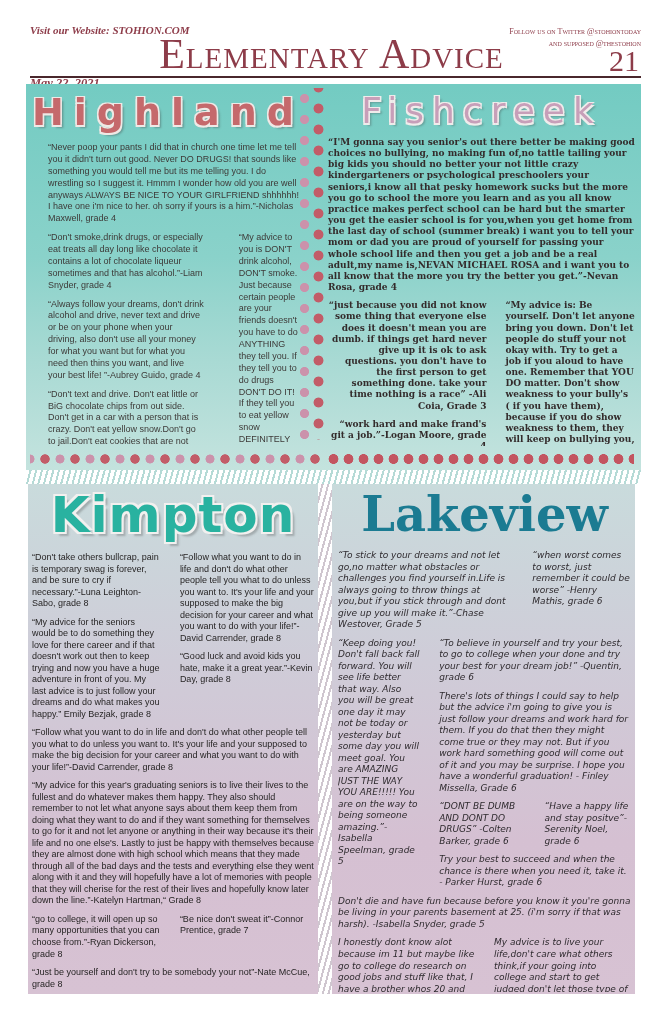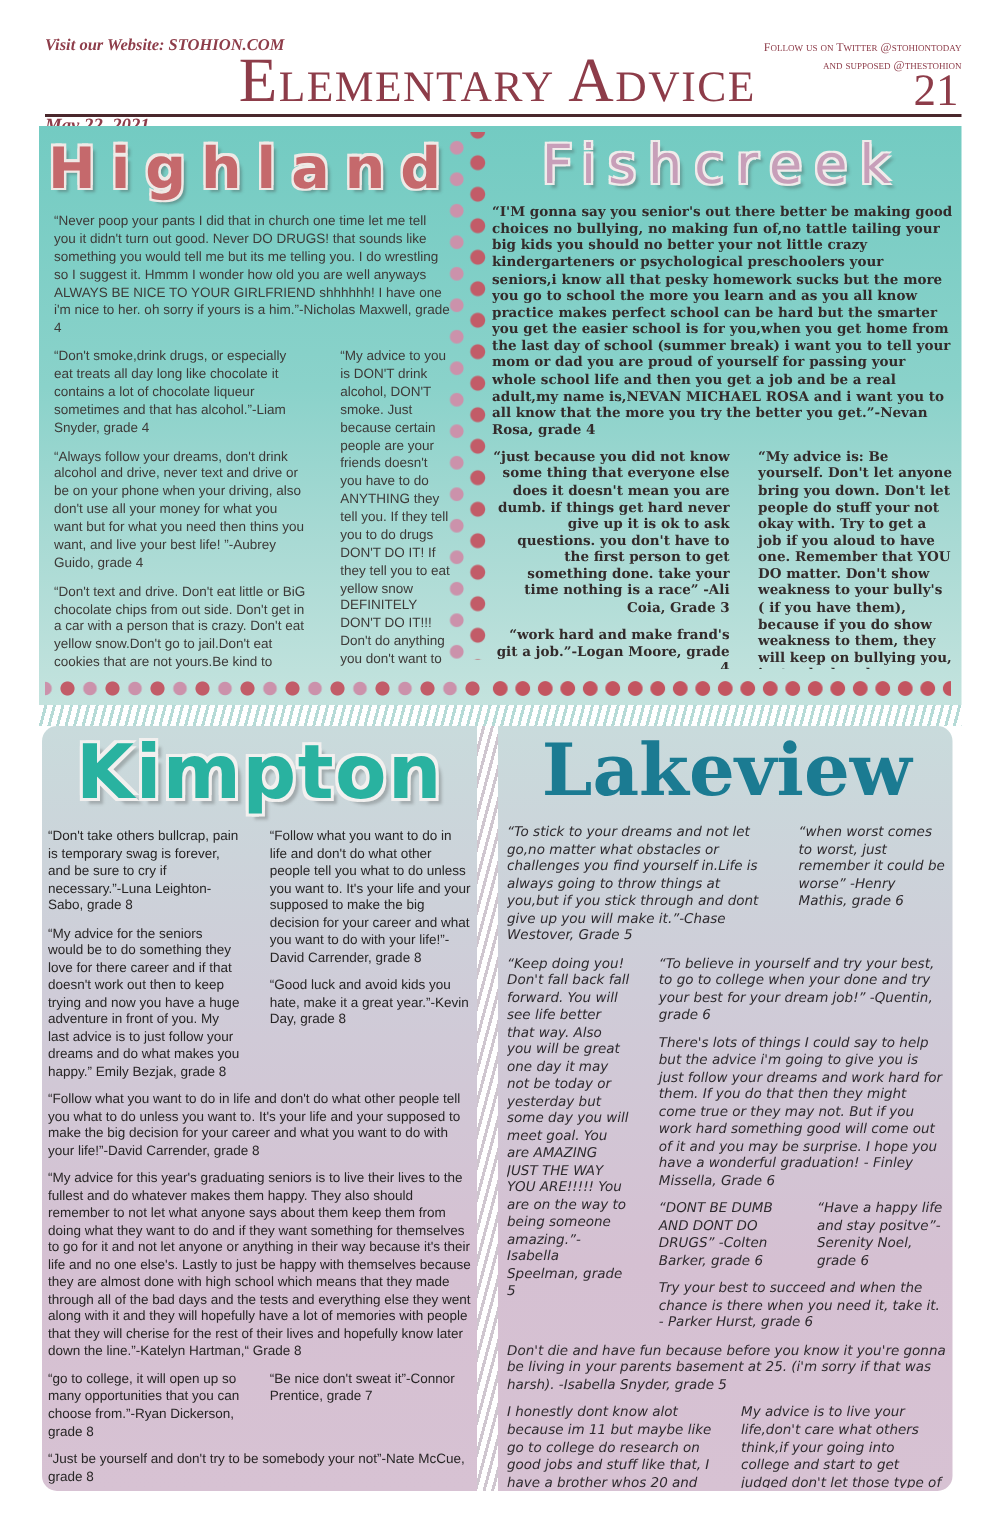--- a/index.html
+++ b/index.html
@@ -25,21 +25,21 @@
   .fishcreek{left:302px;width:307px;height:358px;}
 
   .sec-title{text-align:center;white-space:nowrap;}
   .hl-title{font-family:"DejaVu Sans",sans-serif;font-weight:800;font-size:38px;letter-spacing:10px;
             color:#c5696c;margin:2px 0 8px 0;
             text-shadow:-1.5px -1.5px 0 #efe9e6,1.5px -1.5px 0 #efe9e6,-1.5px 1.5px 0 #efe9e6,1.5px 1.5px 0 #efe9e6,3px 3px 2px rgba(60,60,60,.35);}
   .fc-title{font-family:"DejaVu Sans",sans-serif;font-weight:400;font-size:36px;letter-spacing:8px;
             color:#c79fb9;margin:2px 0 6px 0;
             text-shadow:-1.5px -1.5px 0 #f0eceb,1.5px -1.5px 0 #f0eceb,-1.5px 1.5px 0 #f0eceb,1.5px 1.5px 0 #f0eceb,3px 3px 2px rgba(60,60,60,.3);}
 
-  .highland p{font:9px/1.32 "Liberation Sans",sans-serif;color:#3d3a38;margin:0 0 7px 4px;}
+  .highland p{font:9px/1.32 "Liberation Sans",sans-serif;color:#3d3a38;margin:0 0 7px 16px;}
   .fishcreek p{font:9px/1.24 "DejaVu Serif",serif;font-weight:600;color:#332b2b;margin:0 0 7px 0;}
 
   .cols{display:flex;gap:19px;align-items:flex-start;}
   .cols>div{min-width:0;}
   .hl-cl{width:69%;} .hl-cr{width:31%;}
   .fc-cl{width:55%;text-align:right;} .fc-cr{width:45%;}
 
   
   .vdots{position:absolute;left:272px;top:4px;width:28px;height:352px;}
   .vdots .ca,.vdots .cb{position:absolute;top:0;bottom:0;width:11px;background-repeat:repeat-y;}
@@ -59,21 +59,21 @@
     background-size:15px 14px;background-position:0 50%;}
 
   
   .hatch-h{position:absolute;left:26px;top:470px;width:615px;height:14px;background:#ffffff;
            background-image:repeating-linear-gradient(105deg,#ffffff 0 3.5px,#b5dad6 3.5px 5.5px);}
   .hatch-v{position:absolute;left:290px;top:0;width:14px;height:100%;background:#ffffff;
            background-image:repeating-linear-gradient(105deg,#ffffff 0 3.5px,#cfc6cf 3.5px 5.5px);}
 
   
   .bottom-band{position:absolute;left:28px;top:484px;width:607px;height:510px;
-               background:linear-gradient(180deg,#c9dbdc 0%,#cfccd8 35%,#d5c0d2 70%,#d7c2d3 100%);border-radius:10px;}
+               background:linear-gradient(180deg,#c9dbdc 0%,#cfccd8 35%,#d5c0d2 70%,#d7c2d3 100%);}
   .kimpton{position:absolute;left:4px;top:2px;width:282px;height:506px;overflow:hidden;}
   .lakeview{position:absolute;left:310px;top:2px;width:293px;height:506px;overflow:hidden;}
 
   .km-title{font-family:"DejaVu Sans",sans-serif;font-weight:800;font-size:50px;letter-spacing:1px;
             color:#29b2a0;margin:0 0 8px 0;
             text-shadow:-2px -2px 0 #f2f0ef,2px -2px 0 #f2f0ef,-2px 2px 0 #f2f0ef,2px 2px 0 #f2f0ef,4px 4px 2px rgba(70,70,70,.3);}
   .lv-title{font-family:"DejaVu Serif",serif;font-weight:700;font-size:48px;letter-spacing:0;
             color:#1b7b92;margin:0 0 8px 0;}
 
   .kimpton p{font:9px/1.28 "Liberation Sans",sans-serif;color:#272525;margin:0 0 7px 0;}

